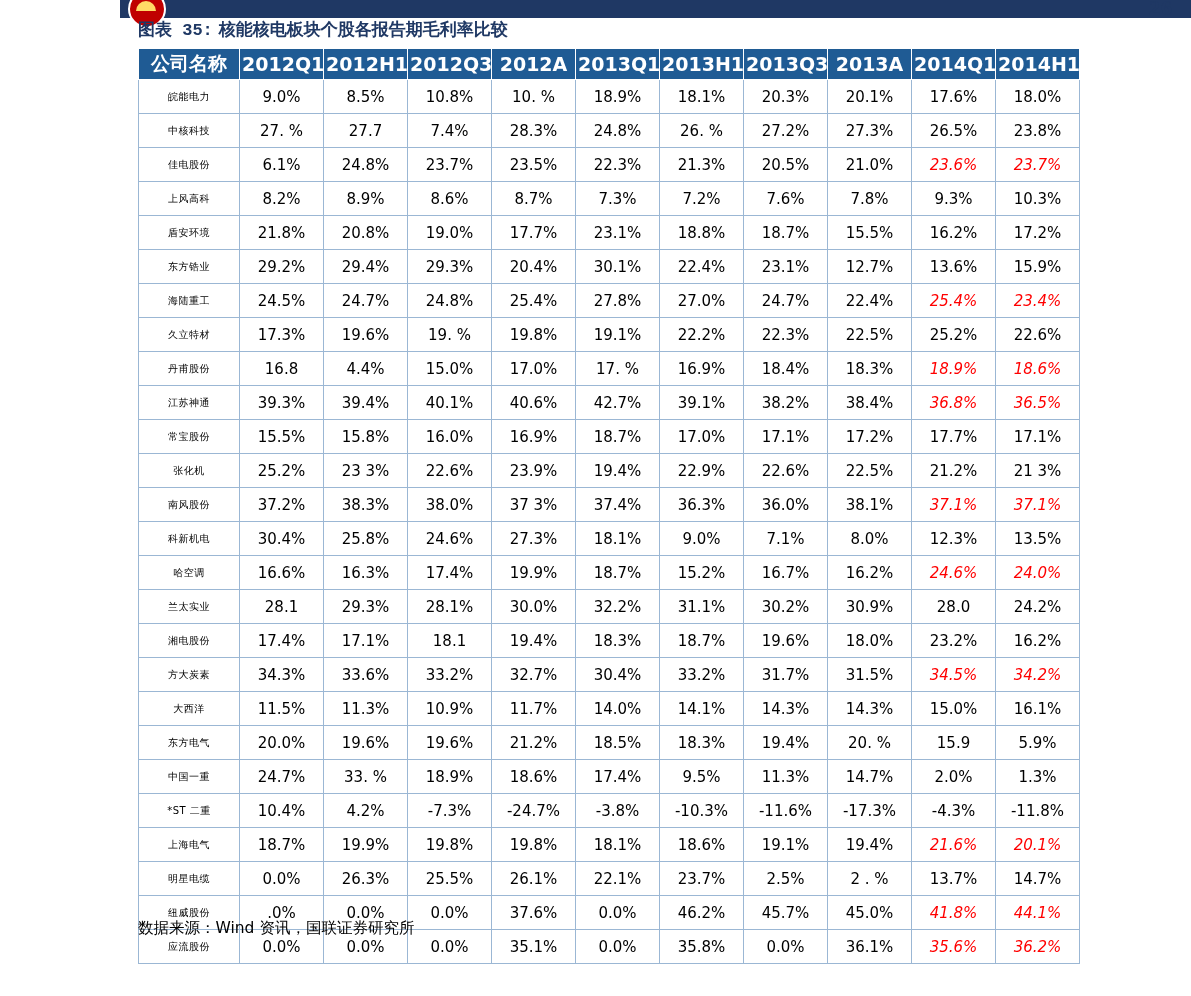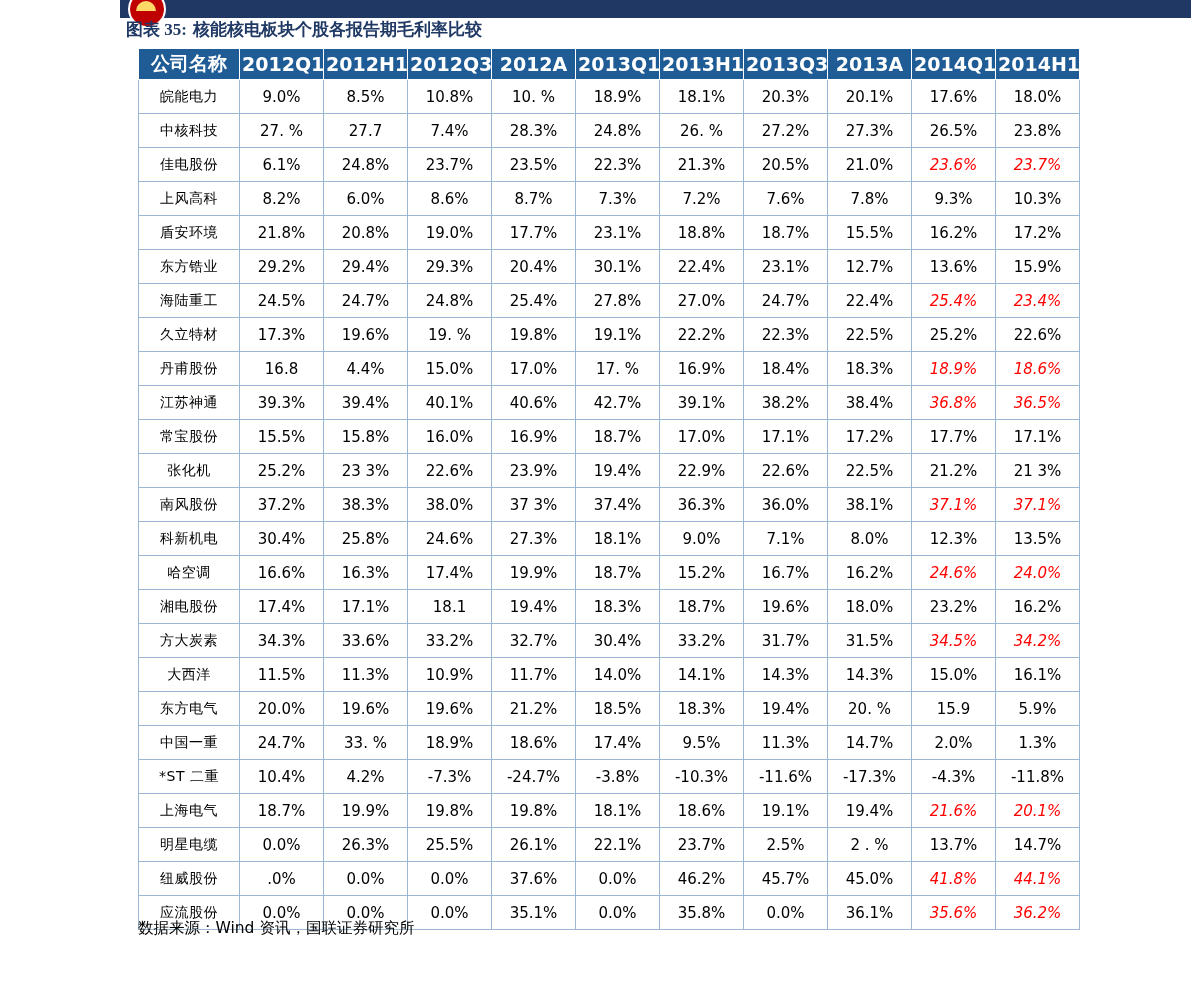--- a/index.html
+++ b/index.html
@@ -59,26 +59,26 @@
     top: -5px;
     color: #1f3864;
     font-size: 22px;
     font-weight: bold;
     font-family: "Liberation Serif", serif;
     letter-spacing: 1px;
   }
   
   .fig-title {
     position: absolute;
-    left: 126px;
+    left: 138px;
     top: 18px;
     font-size: 17px;
     font-weight: bold;
     color: #1f3864;
-    font-family: Liberation Serif, serif;
+    font-family: Liberation Mono, monospace;
     white-space: nowrap;
   }
   .fig-title .label { margin-right: 6px; }
   
   .tbl-wrap {
     position: absolute;
     left: 138px;
     top: 48px;
     width: 942px;
   }
@@ -107,21 +107,21 @@
     text-align: center;
     font-size: 15px;
     color: #000000;
     border: 1px solid #9bb7d4;
     padding: 0 4px;
     white-space: nowrap;
     background: #ffffff;
   }
   table.data td.name {
     font-family: "DejaVu Sans", "Liberation Sans", sans-serif;
-    font-size: 14px;
+    font-size: 10px;
     letter-spacing: 0.5px;
   }
   table.data td.red {
     color: #ff0000;
     font-style: italic;
   }
   
   .source {
     position: absolute;
     left: 138px;
@@ -199,21 +199,21 @@
             <td>22.3%</td>
             <td>21.3%</td>
             <td>20.5%</td>
             <td>21.0%</td>
             <td class="red">23.6%</td>
             <td class="red">23.7%</td>
           </tr>
           <tr>
             <td class="name">上风高科</td>
             <td>8.2%</td>
-            <td>6.0%</td>
+            <td>8.9%</td>
             <td>8.6%</td>
             <td>8.7%</td>
             <td>7.3%</td>
             <td>7.2%</td>
             <td>7.6%</td>
             <td>7.8%</td>
             <td>9.3%</td>
             <td>10.3%</td>
           </tr>
           <tr>
@@ -353,20 +353,33 @@
             <td>17.4%</td>
             <td>19.9%</td>
             <td>18.7%</td>
             <td>15.2%</td>
             <td>16.7%</td>
             <td>16.2%</td>
             <td class="red">24.6%</td>
             <td class="red">24.0%</td>
           </tr>
           <tr>
+            <td class="name">兰太实业</td>
+            <td>28.1</td>
+            <td>29.3%</td>
+            <td>28.1%</td>
+            <td>30.0%</td>
+            <td>32.2%</td>
+            <td>31.1%</td>
+            <td>30.2%</td>
+            <td>30.9%</td>
+            <td>28.0</td>
+            <td>24.2%</td>
+          </tr>
+          <tr>
             <td class="name">湘电股份</td>
             <td>17.4%</td>
             <td>17.1%</td>
             <td>18.1</td>
             <td>19.4%</td>
             <td>18.3%</td>
             <td>18.7%</td>
             <td>19.6%</td>
             <td>18.0%</td>
             <td>23.2%</td>

